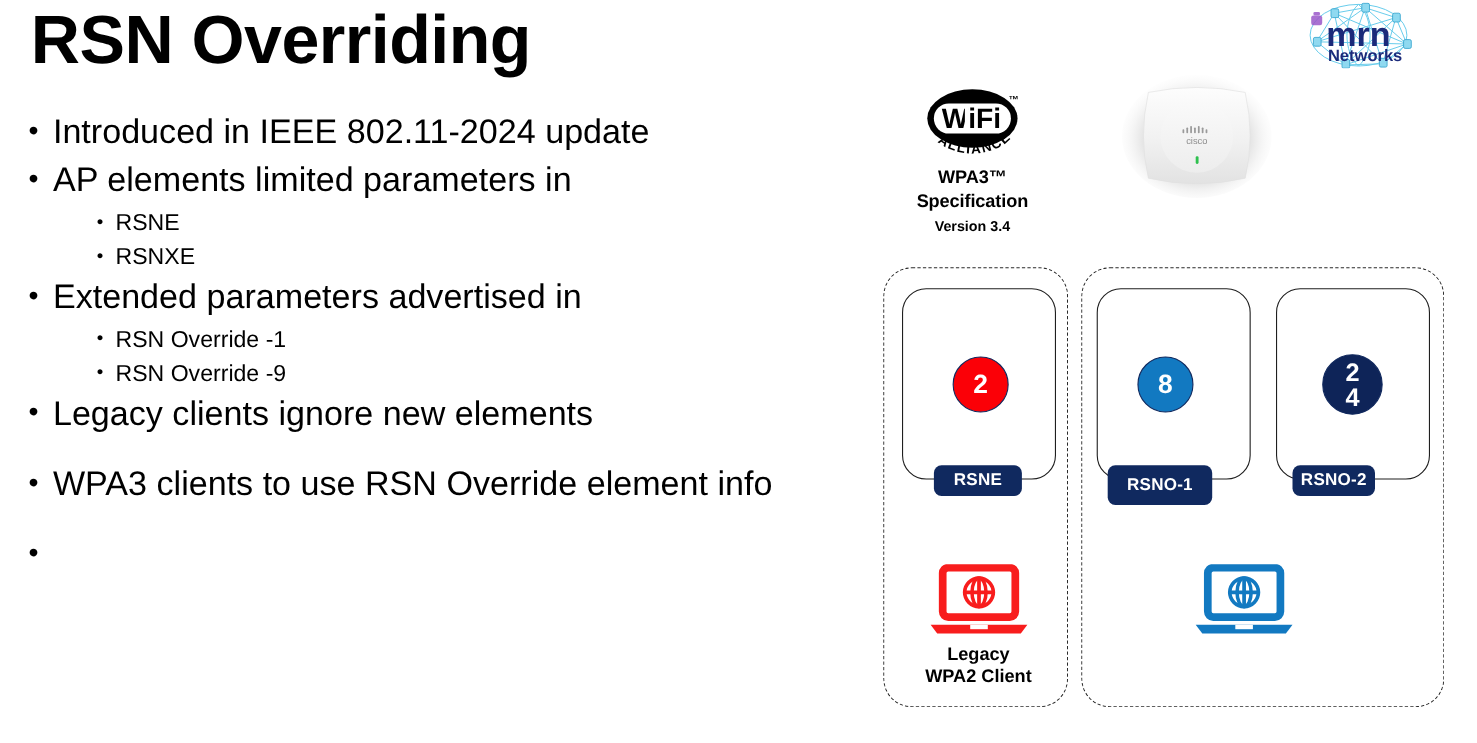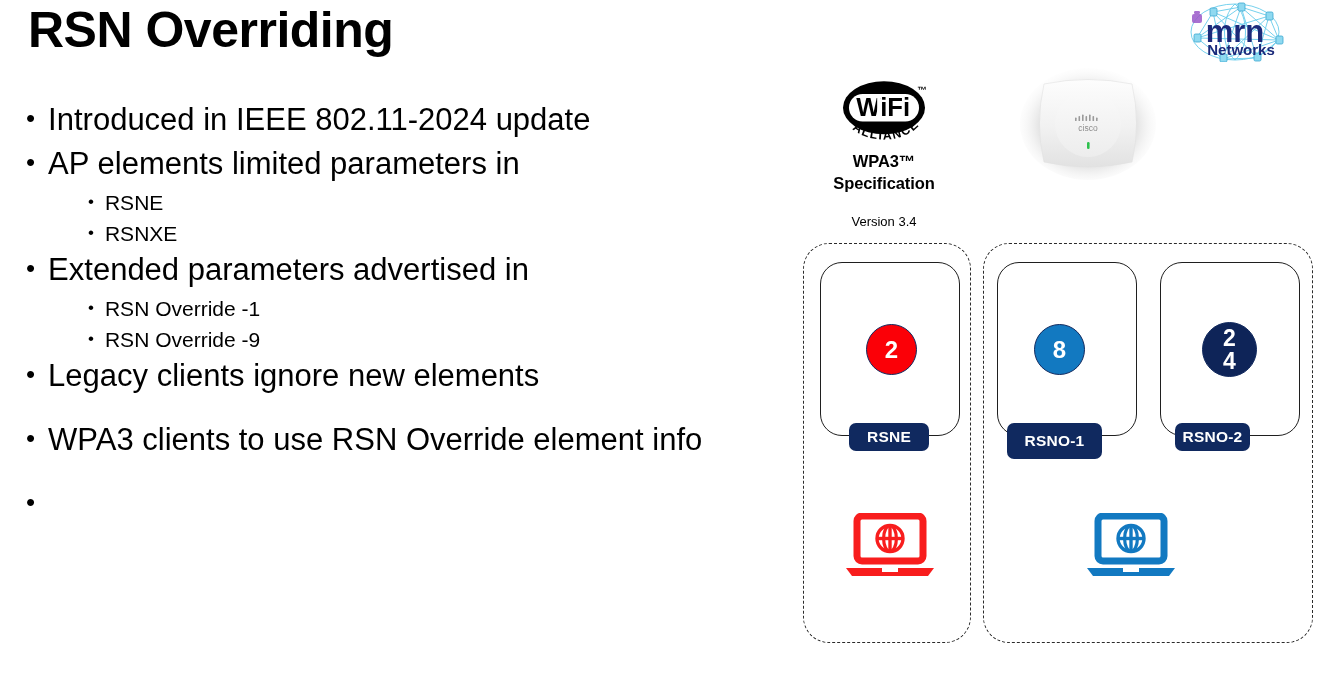--- a/index.html
+++ b/index.html
@@ -14,21 +14,21 @@
     overflow: hidden;
     font-family: "Liberation Sans", sans-serif;
     color: #000000;
   }
 
   
   #slide-title {
     position: absolute;
     left: 28px;
     top: 4px;
-    font-size: 50px;
+    font-size: 62px;
     font-weight: 700;
     letter-spacing: -0.5px;
     line-height: 1.05;
     white-space: nowrap;
   }
 
   #bullet-list {
     position: absolute;
     left: 26px;
     top: 104px;
@@ -80,23 +80,23 @@
   }
   #wifi-alliance-logo { width: 94px; height: 72px; margin: 0 auto; display:block; }
   #wpa3-caption {
     margin-top: 3px;
     font-size: 16.5px;
     font-weight: 700;
     line-height: 1.32;
     letter-spacing: -0.1px;
   }
   #wpa3-version {
-    margin-top: 19px;
+    margin-top: 3px;
     font-size: 13px;
-    font-weight: 400;
+    font-weight: 700;
   }
 
   
   #access-point {
     position: absolute;
     left: 1018px;
     top: 62px;
     width: 140px;
     height: 120px;
   }
@@ -329,20 +329,24 @@
 <div class="client-block" id="client-legacy">
   <svg class="laptop-svg" width="92" height="66" viewBox="0 0 92 66" aria-hidden="true">
     <rect x="13" y="3" width="66" height="45" rx="5" fill="none" stroke="#f81d1d" stroke-width="7"></rect>
     <circle cx="46" cy="25.5" r="13" fill="none" stroke="#f81d1d" stroke-width="3.4"></circle>
     <line x1="33" y1="25.5" x2="59" y2="25.5" stroke="#f81d1d" stroke-width="3.4"></line>
     <line x1="46" y1="12.5" x2="46" y2="38.5" stroke="#f81d1d" stroke-width="3.4"></line>
     <ellipse cx="46" cy="25.5" rx="6.4" ry="13" fill="none" stroke="#f81d1d" stroke-width="3.2"></ellipse>
     <path d="M2 55 H90 L84 63 H8 Z" fill="#f81d1d"></path>
     <rect x="38" y="55" width="16" height="4" fill="#ffffff"></rect>
   </svg>
+  <div class="client-caption">
+    <div>Legacy</div>
+    <div>WPA2 Client</div>
+  </div>
 </div>
 
 <div class="client-block" id="client-rsno">
   <svg class="laptop-svg" width="92" height="66" viewBox="0 0 92 66" aria-hidden="true">
     <rect x="13" y="3" width="66" height="45" rx="5" fill="none" stroke="#1279c1" stroke-width="7"></rect>
     <circle cx="46" cy="25.5" r="13" fill="none" stroke="#1279c1" stroke-width="3.4"></circle>
     <line x1="33" y1="25.5" x2="59" y2="25.5" stroke="#1279c1" stroke-width="3.4"></line>
     <line x1="46" y1="12.5" x2="46" y2="38.5" stroke="#1279c1" stroke-width="3.4"></line>
     <ellipse cx="46" cy="25.5" rx="6.4" ry="13" fill="none" stroke="#1279c1" stroke-width="3.2"></ellipse>
     <path d="M2 55 H90 L84 63 H8 Z" fill="#1279c1"></path>

